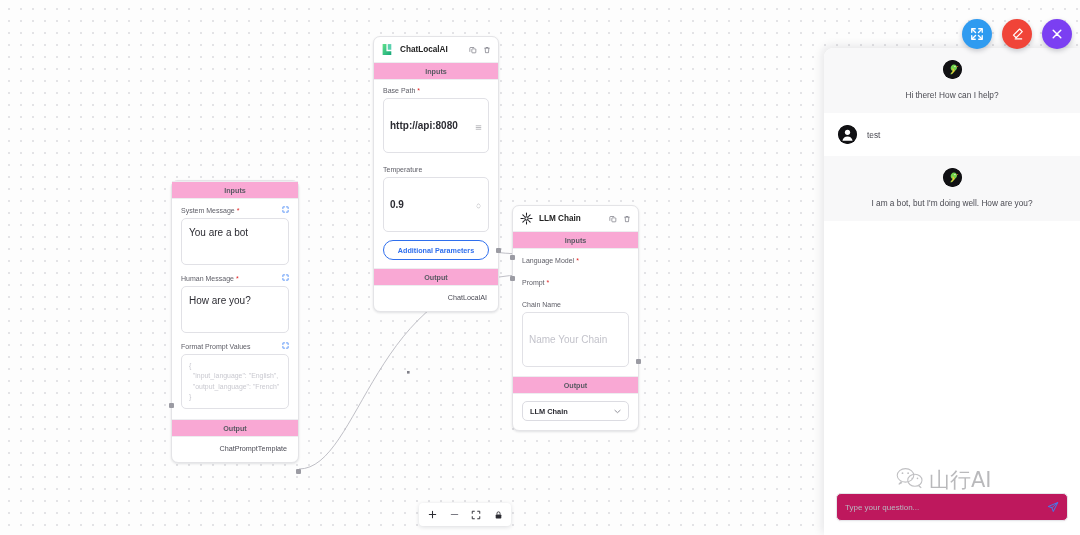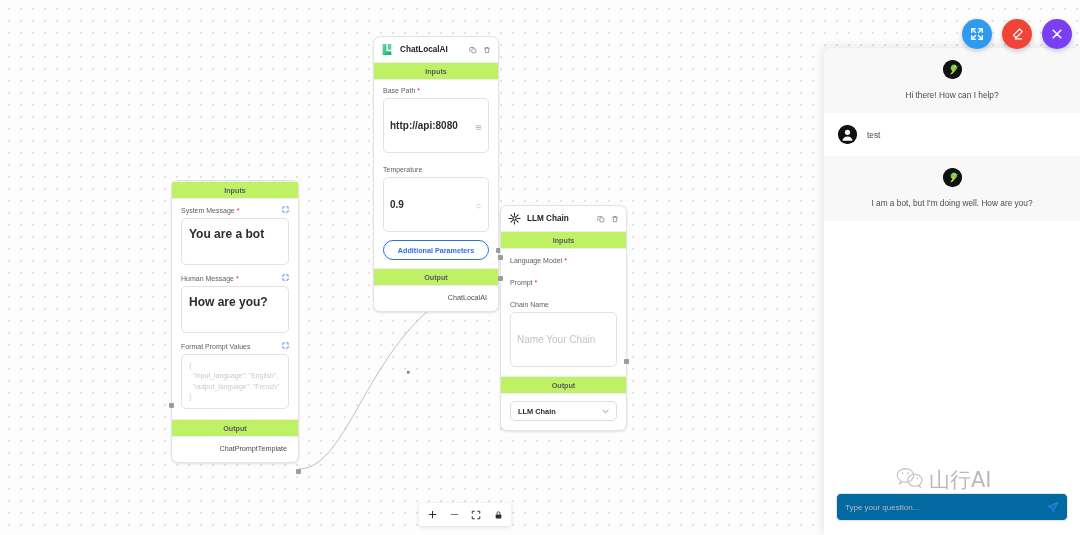--- a/index.html
+++ b/index.html
@@ -55,21 +55,21 @@
   }
   .node-icon {
     width: 13px; height: 13px;
     flex: 0 0 13px;
     display: flex; align-items: center; justify-content: center;
   }
   .hdr-actions { display: flex; gap: 6px; align-items: center; }
   .hdr-actions svg { display: block; }
 
   .section-bar {
-    background: #bef264;
+    background: #f9a8d4;
     border-top: 1px solid #ededf0;
     border-bottom: 1px solid #ededf0;
     text-align: center;
     font-size: 7.2px;
     font-weight: 600;
     color: #5a5a63;
     padding: 3.5px 0;
   }
 
   .field { padding: 7px 9px 2px 9px; }
@@ -96,22 +96,22 @@
     align-items: flex-end;
   }
   .text-input .val { flex: 1; overflow: hidden; white-space: nowrap; }
   .text-input .suffix { opacity: .55; display: flex; }
 
   .textarea {
     width: 100%;
     min-height: 47px;
     border: 1px solid #e1e1e6;
     border-radius: 5px;
-    font-size: 12px;
-    font-weight: 700;
+    font-size: 10px;
+    font-weight: 400;
     color: #2c2c33;
     padding: 6px 7px;
     background: #fff;
     line-height: 1.5;
   }
   .textarea.placeholder {
     color: #c9c9d0;
     font-weight: 400;
     white-space: pre;
     font-size: 6.9px;
@@ -218,21 +218,21 @@
 
   #chat-input-wrap {
     padding: 10px 12px 14px 12px;
   }
   #chat-input {
     display: flex;
     align-items: center;
     border: 1px solid #e6e6ea;
     border-radius: 5px;
     padding: 7px 8px;
-    background: #0369a1;
+    background: #be185d;
     box-shadow: 0 1px 2px rgba(16,24,40,.04);
   }
   #chat-input .ph { flex: 1; font-size: 8px; color: #b9b9c1; }
   #send-icon { color: #3b82f6; display: flex; }
 
   
   #top-buttons {
     position: absolute;
     top: 19px; right: 8px;
     display: flex;
@@ -405,21 +405,21 @@
 
       <div class="pill-btn">Additional Parameters</div>
 
       <div class="section-bar">Output</div>
 
       <div class="out-row">ChatLocalAI</div>
 
       <div class="handle" style="right:-3px; top:211px;"></div>
     </div>
 
-    <div class="node" id="node-llm-chain" style="left:500px; top:205px; width:127px;">
+    <div class="node" id="node-llm-chain" style="left:512px; top:205px; width:127px;">
 
       <div class="node-header">
         <span class="node-icon">
           <svg width="13" height="13" viewBox="0 0 24 24" fill="none" stroke="#1b1b20" stroke-width="1.9" stroke-linecap="round">
             <circle cx="12" cy="12" r="3.1"></circle>
             <path d="M12 1.8 V6.2 M12 17.8 V22.2 M1.8 12 H6.2 M17.8 12 H22.2"></path>
             <path d="M5.2 5.2 L8.3 8.3 M15.7 15.7 L18.8 18.8 M18.8 5.2 L15.7 8.3 M8.3 15.7 L5.2 18.8"></path>
           </svg>
         </span>
         <span class="node-title">LLM Chain</span>

